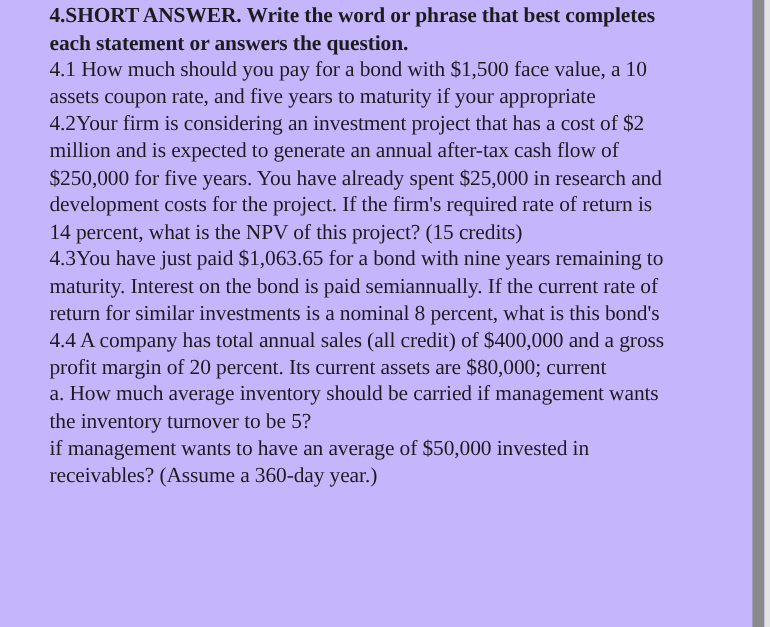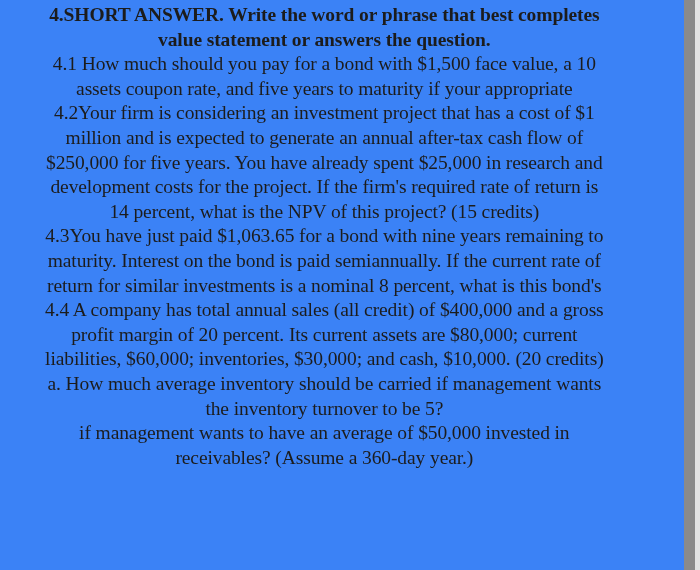--- a/index.html
+++ b/index.html
@@ -3,25 +3,24 @@
 <meta charset="utf-8">
 <style>
   html, body {
     margin: 0;
     padding: 0;
   }
   .page {
     position: relative;
     width: 700px;
     height: 570px;
-    background: #3b82f6;
+    background: #c4b5fd;
     overflow: hidden;
     font-family: "Liberation Serif", "DejaVu Serif", serif;
     color: #1c1c1c;
-    text-align: center;
   }
   .text-block {
     position: absolute;
     left: 45px;
     top: 3px;
     font-size: 19.5px;
     line-height: 24.6px;
     letter-spacing: -0.1px;
     white-space: nowrap;
   }
@@ -47,34 +46,33 @@
     height: 570px;
     background: #e3e3e3;
   }
 </style>
 </head>
 <body>
 
 <div class="page">
   <div class="text-block">
     <div class="line bold">4.SHORT ANSWER. Write the word or phrase that best completes</div>
-    <div class="line bold">value statement or answers the question.</div>
+    <div class="line bold">each statement or answers the question.</div>
     <div class="line">4.1 How much should you pay for a bond with $1,500 face value, a 10</div>
     <div class="line">assets coupon rate, and five years to maturity if your appropriate</div>
-    <div class="line">4.2Your firm is considering an investment project that has a cost of $1</div>
+    <div class="line">4.2Your firm is considering an investment project that has a cost of $2</div>
     <div class="line">million and is expected to generate an annual after-tax cash flow of</div>
     <div class="line">$250,000 for five years. You have already spent $25,000 in research and</div>
     <div class="line">development costs for the project. If the firm's required rate of return is</div>
     <div class="line">14 percent, what is the NPV of this project? (15 credits)</div>
     <div class="line">4.3You have just paid $1,063.65 for a bond with nine years remaining to</div>
     <div class="line">maturity. Interest on the bond is paid semiannually. If the current rate of</div>
     <div class="line">return for similar investments is a nominal 8 percent, what is this bond's</div>
     <div class="line">4.4 A company has total annual sales (all credit) of $400,000 and a gross</div>
     <div class="line">profit margin of 20 percent. Its current assets are $80,000; current</div>
-    <div class="line">liabilities, $60,000; inventories, $30,000; and cash, $10,000. (20 credits)</div>
     <div class="line">a. How much average inventory should be carried if management wants</div>
     <div class="line">the inventory turnover to be 5?</div>
     <div class="line">if management wants to have an average of $50,000 invested in</div>
     <div class="line">receivables? (Assume a 360-day year.)</div>
   </div>
   <div class="edge-strip"></div>
   <div class="edge-strip-light"></div>
 </div>
 
 </body></html>

